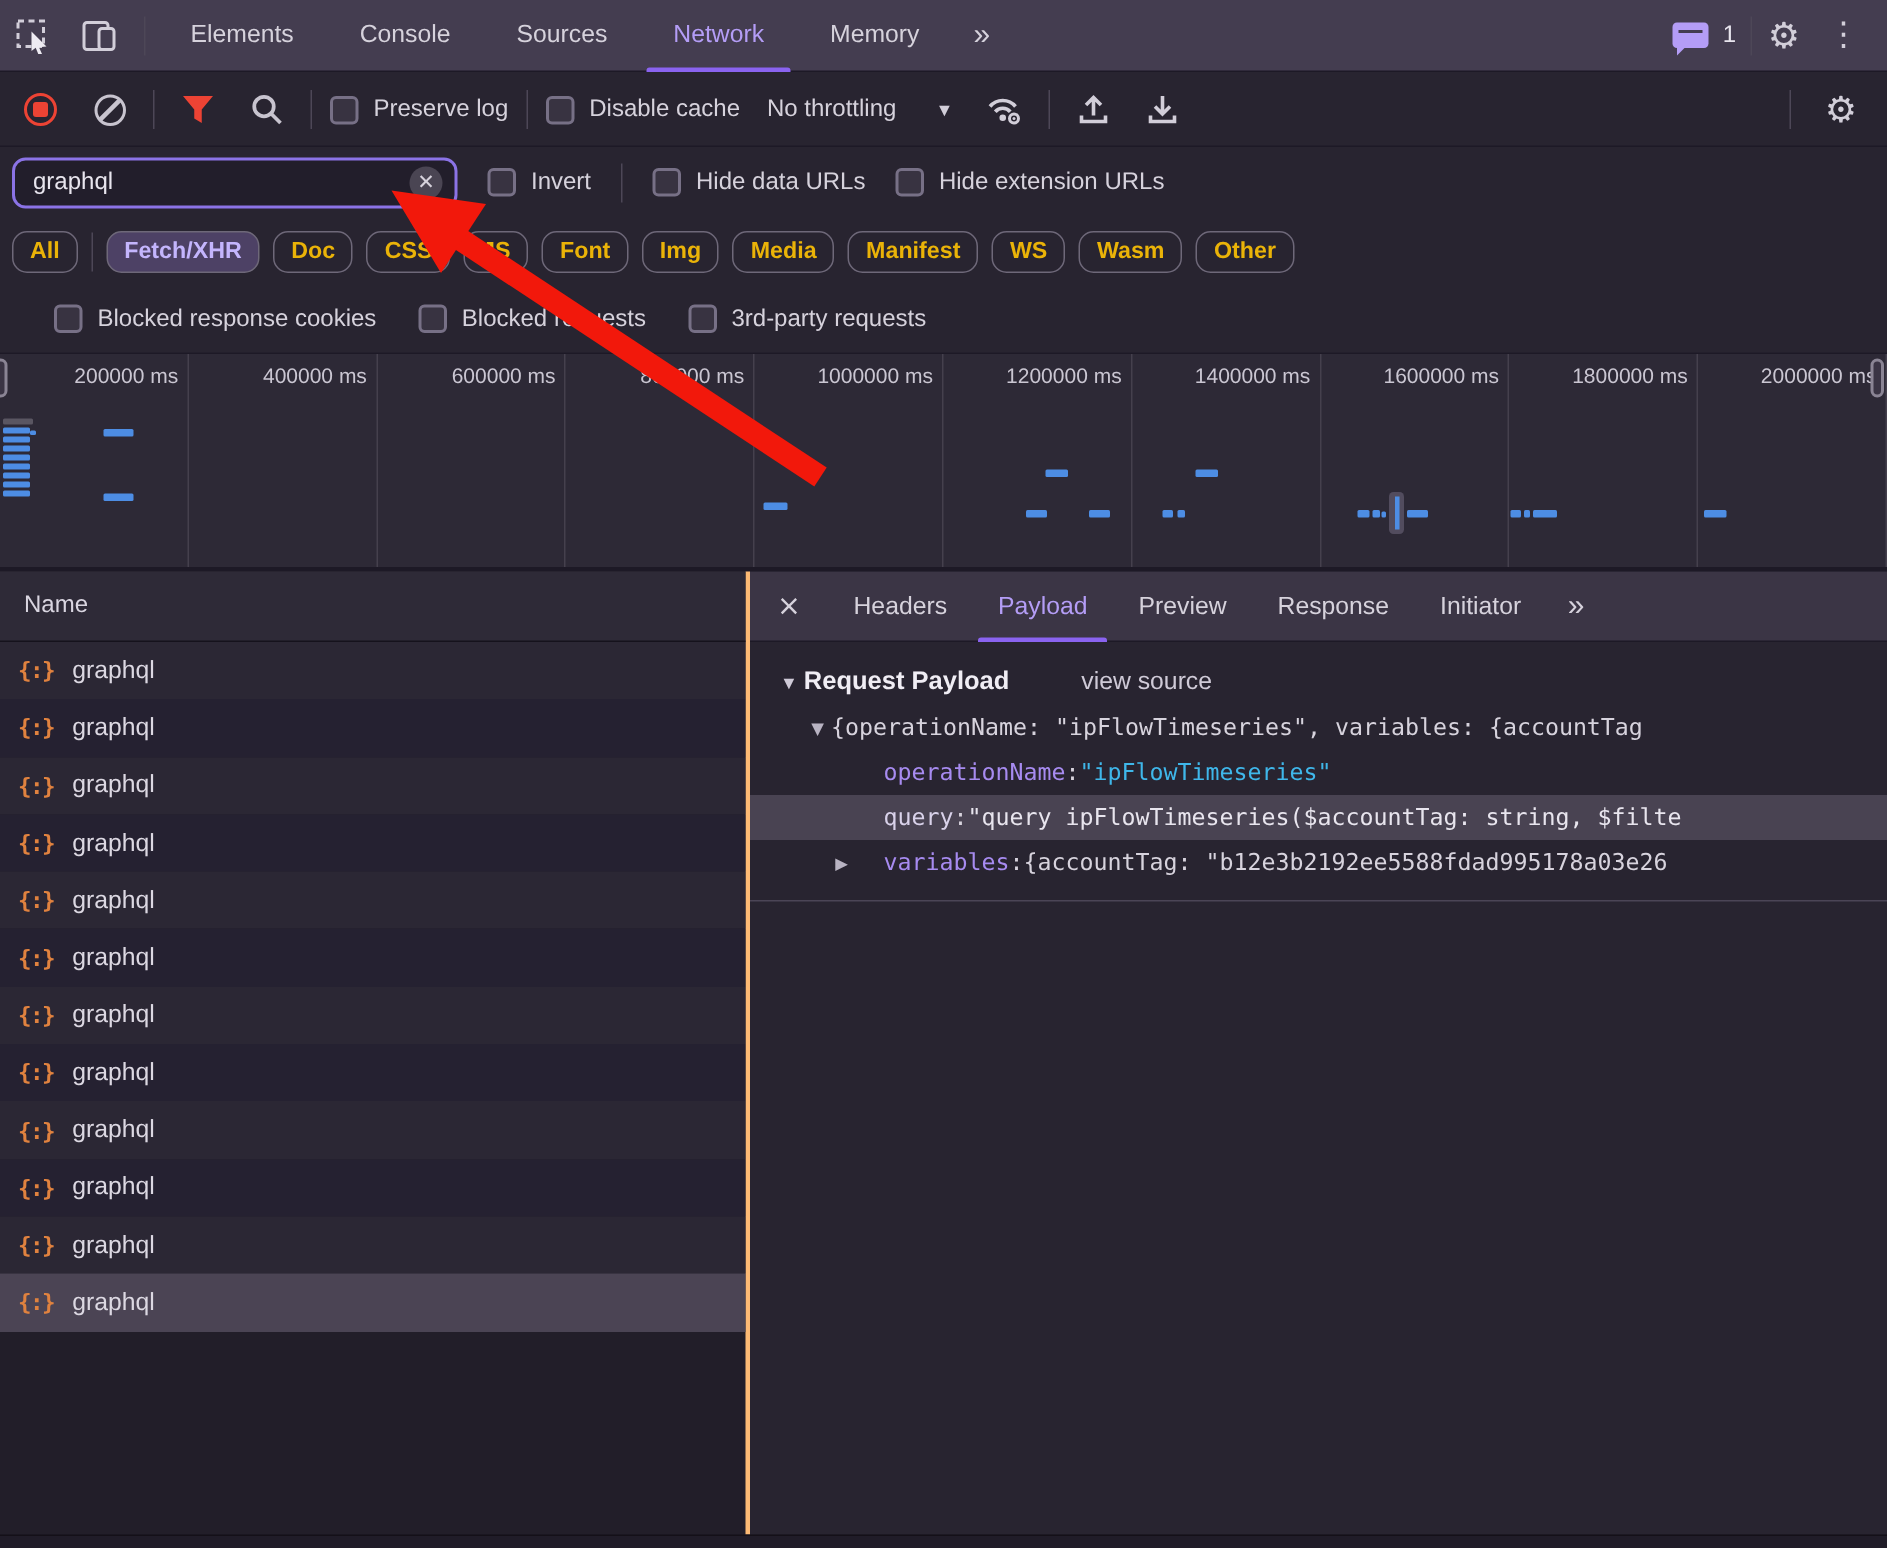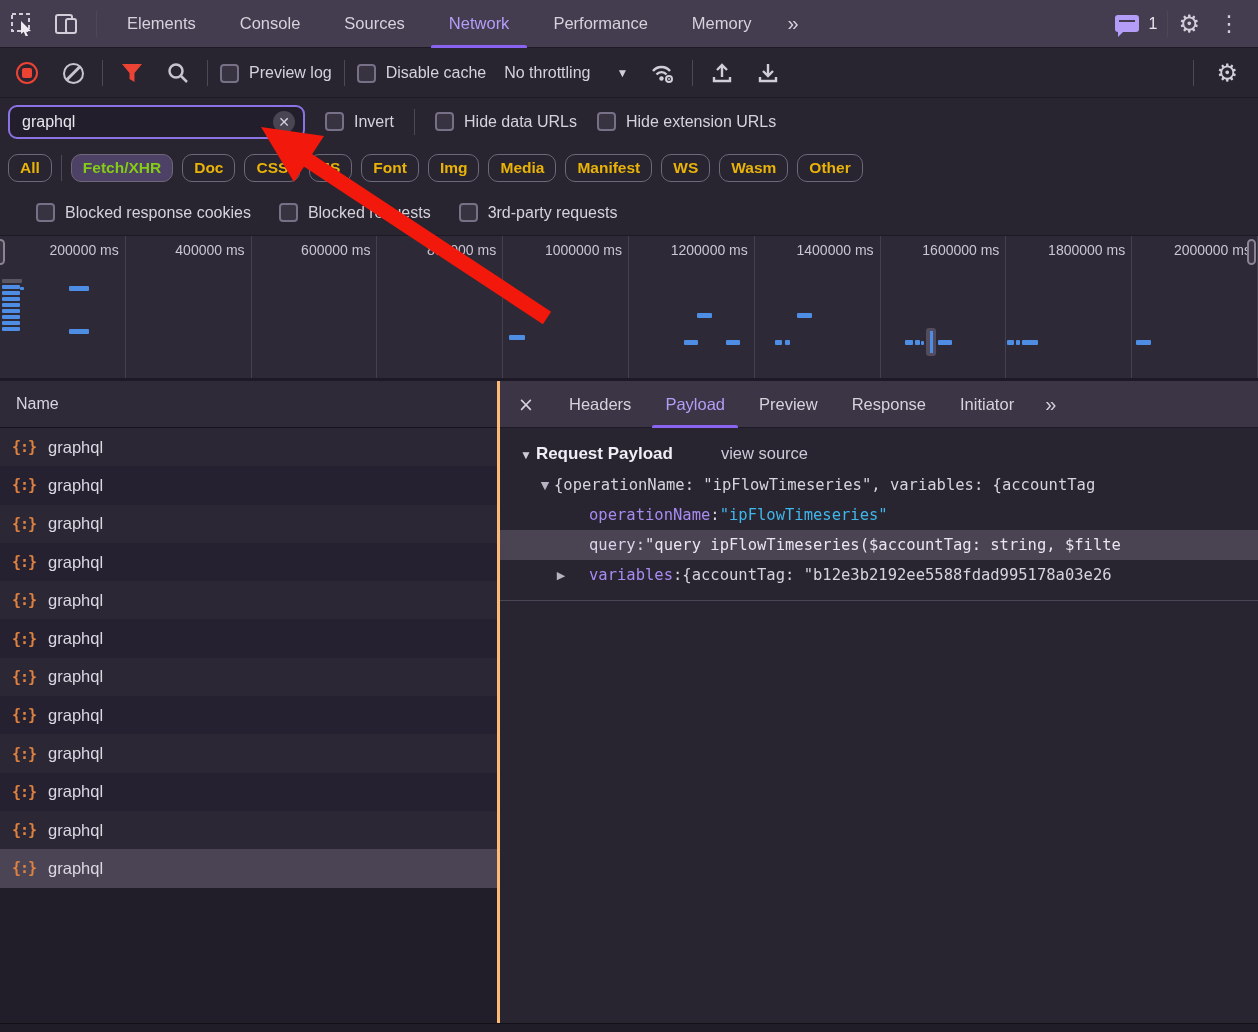--- a/index.html
+++ b/index.html
@@ -49,21 +49,21 @@
   #filter-input { width:297px; height:34px; border:2px solid #8b73e6; border-radius:9px; background:#221e2b;
       display:flex; align-items:center; padding:0 8px 0 12px; }
   #filter-input .val { font-size:16px; color:#e8e5ee; flex:1; }
   #filter-clear { width:22px; height:22px; border-radius:50%; background:#4a4553; color:#d6d2dc; font-size:14px;
       display:flex; align-items:center; justify-content:center; font-family:"DejaVu Sans", sans-serif;}
 
   
   #chiprow { left:0; top:145px; width:1258px; height:45px; display:flex; align-items:center; gap:9px; padding:0 8px; }
   .chip { border:1.5px solid #6e6879; border-radius:10px; padding:4px 11px; font-size:15.5px; color:#eab308;
           font-weight:bold; white-space:nowrap; background:transparent; }
-  .chip.selected { background:#4d4165; border-color:#6e6879; color:#84cc16; }
+  .chip.selected { background:#4d4165; border-color:#6e6879; color:#c4b5fd; }
 
   
   #blockrow { left:12px; top:190px; width:1258px; height:45px; display:flex; align-items:center; gap:28px; padding:0 24px; }
 
   
   #timeline { left:0; top:235px; width:1258px; height:146px; background:#2d2936; border-top:1px solid #1d1926;
               border-bottom:3px solid #1d1926; overflow:hidden; }
   #tickrow { position:absolute; left:0; top:0; width:1034px; height:146px; display:flex; }
   .tickcell { width:125.8px; flex:none; border-right:1px solid #45404d; font-size:14px; color:#cac6d2;
               text-align:right; padding:6px 6px 0 0; overflow:hidden; white-space:nowrap; }
@@ -131,21 +131,20 @@
       <rect x="3" y="3" width="16" height="18" rx="2" fill="none" stroke="#d2ced9" stroke-width="2"></rect>
       <rect x="13" y="7" width="10" height="14" rx="2" fill="#443d50" stroke="#d2ced9" stroke-width="2"></rect>
     </svg>
   </div>
   <div class="vdiv" style="margin:0 8px;"></div>
   <div id="panel-tabs" class="hstack">
       <div class="tab">Elements</div>
       <div class="tab">Console</div>
       <div class="tab">Sources</div>
       <div class="tab active">Network</div>
-      <div class="tab">Performance</div>
       <div class="tab">Memory</div>
     </div>
   <div class="chevrons">»</div>
   <div id="issues-wrap">
     <span class="bubble">
         <i></i>
       </span>
     <span style="font-size:16px;color:#e8e5ee;">1</span>
     <span class="vdiv"></span>
     <span class="glyph" style="font-size:24px;">⚙</span>
@@ -170,21 +169,21 @@
   </div>
   <div class="tbtn">
     <svg class="ic" width="22" height="22" viewBox="0 0 22 22">
         <circle cx="9" cy="9" r="6.5" fill="none" stroke="#c8c4cf" stroke-width="2.5"></circle>
         <line x1="14" y1="14" x2="20" y2="20" stroke="#c8c4cf" stroke-width="2.5"></line>
       </svg>
   </div>
   <div class="vdiv"></div>
   <div class="cb-group">
     <span class="checkbox"></span>
-    <span class="cb-label">Preview log</span>
+    <span class="cb-label">Preserve log</span>
   </div>
   <div class="vdiv"></div>
   <div class="cb-group">
     <span class="checkbox"></span>
     <span class="cb-label">Disable cache</span>
   </div>
   <div id="throttle">
     <span class="cb-label">No throttling</span>
     <span class="caret">▼</span>
   </div>

